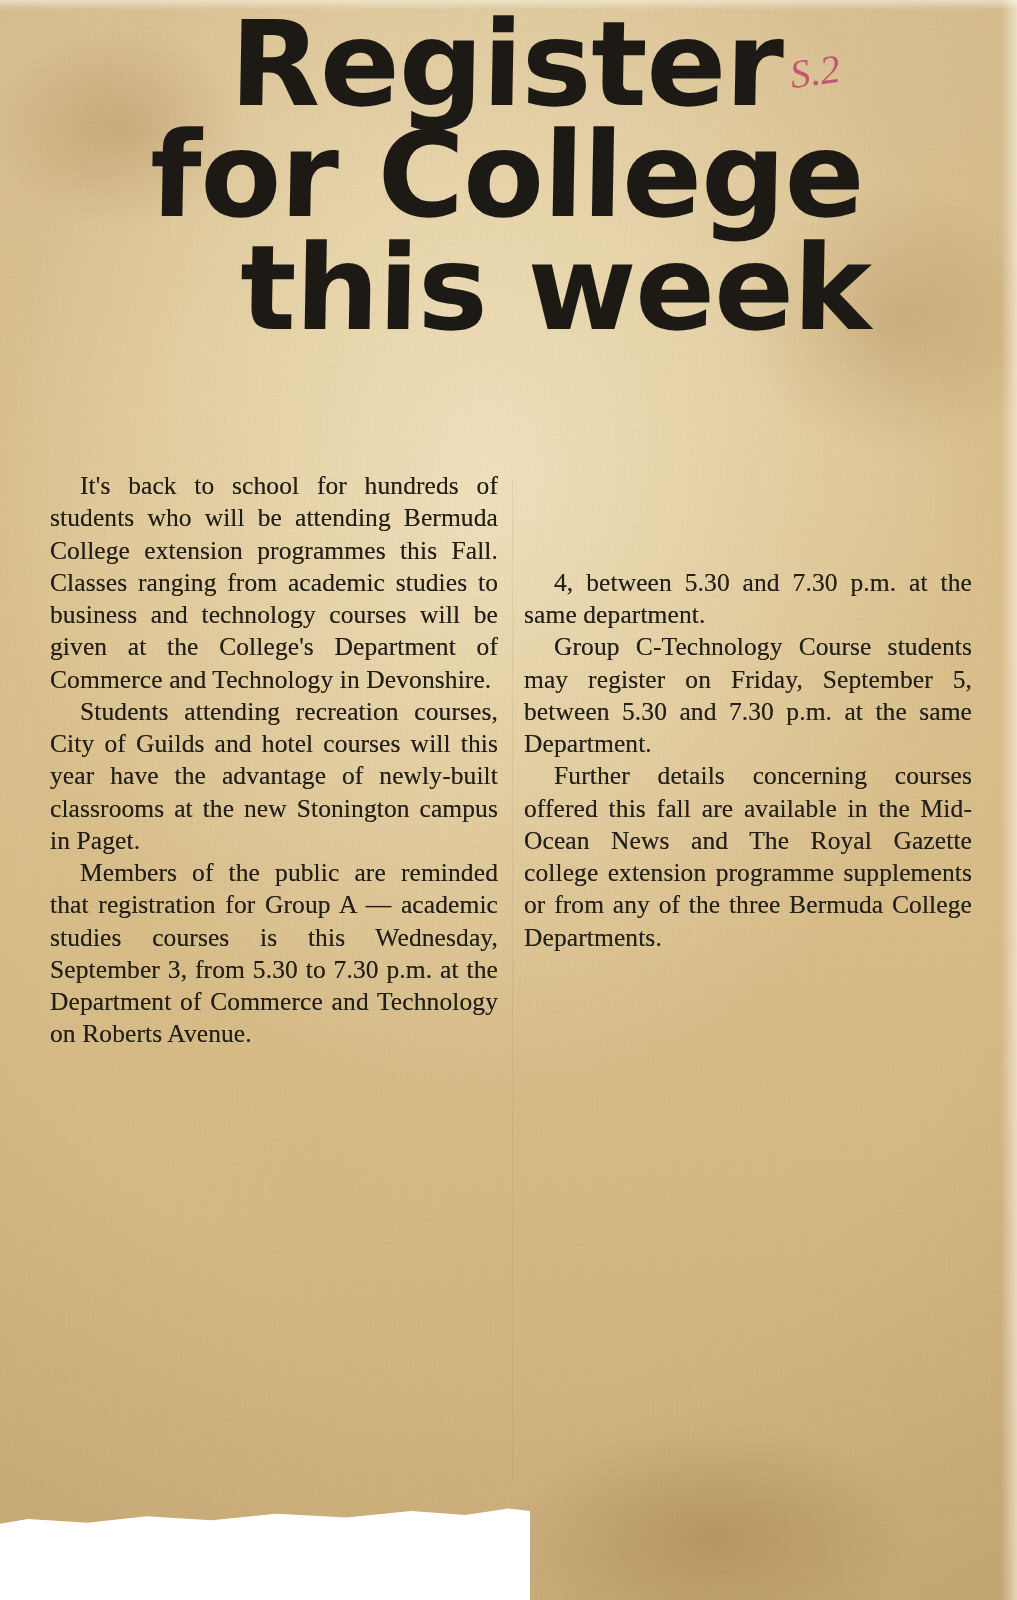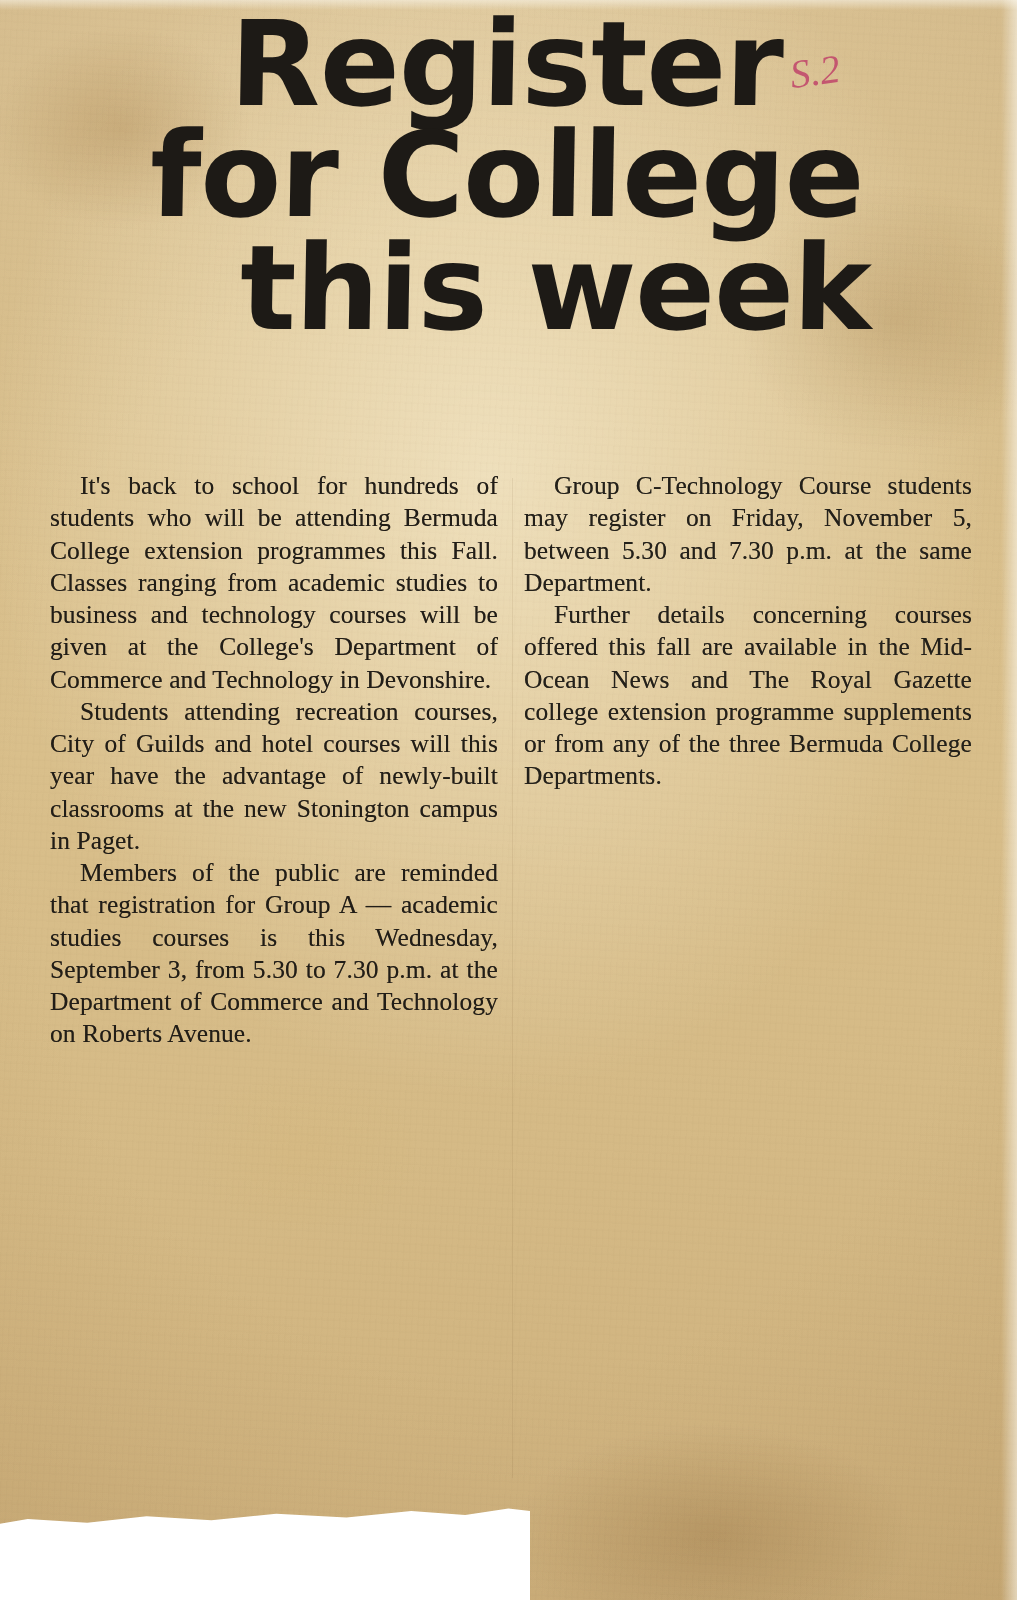--- a/index.html
+++ b/index.html
@@ -131,20 +131,21 @@
 
   
   #body {
     position: absolute;
     top: 470px;
     left: 50px;
     width: 930px;
     display: flex;
     gap: 26px;
     color: #201c18;
+    align-items: center;
   }
   .col {
     width: 448px;
   }
   .col p {
     margin: 0;
     font-size: 25.5px;
     line-height: 1.265;
     text-align: justify;
     text-justify: inter-word;
@@ -190,20 +191,21 @@
 
   <div id="gutter"></div>
 
   <div id="body">
     <div class="col" id="col-left">
       <p>It's back to school for hundreds of students who will be attending Bermuda College extension programmes this Fall. Classes ranging from academic studies to business and technology courses will be given at the College's Department of Commerce and Technology in Devonshire.</p>
       <p>Students attending recreation courses, City of Guilds and hotel courses will this year have the advantage of newly-built classrooms at the new Stonington campus in Paget.</p>
       <p>Members of the public are reminded that registration for Group A — academic studies courses is this Wednesday, September 3, from 5.30 to 7.30 p.m. at the Department of Commerce and Technology on Roberts Avenue.</p>
     </div>
     <div class="col" id="col-right">
-      <p>Group C-Technology Course students may register on Friday, November 5, between 5.30 and 7.30 p.m. at the same Department.</p>
+      <p>4, between 5.30 and 7.30 p.m. at the same department.</p>
+      <p>Group C-Technology Course students may register on Friday, September 5, between 5.30 and 7.30 p.m. at the same Department.</p>
       <p>Further details concerning courses offered this fall are available in the Mid-Ocean News and The Royal Gazette college extension programme supplements or from any of the three Bermuda College Departments.</p>
     </div>
   </div>
 
   <div id="tear-bl-shadow"></div>
   <div id="tear-bl"></div>
 </div>
 
 </body></html>

